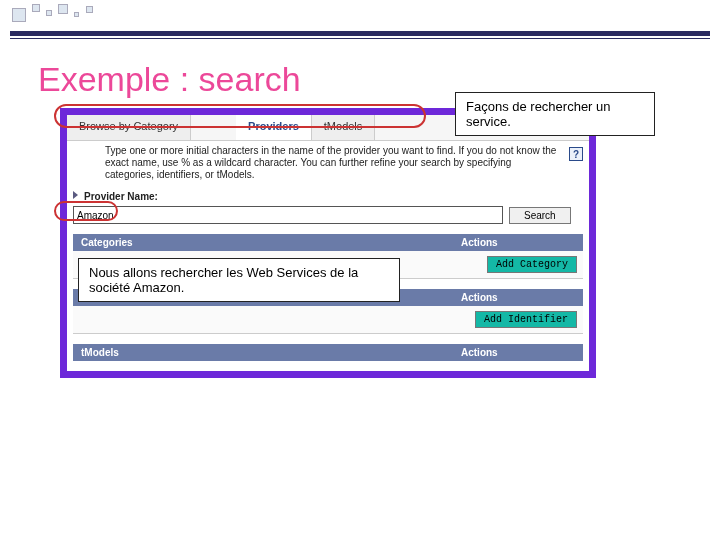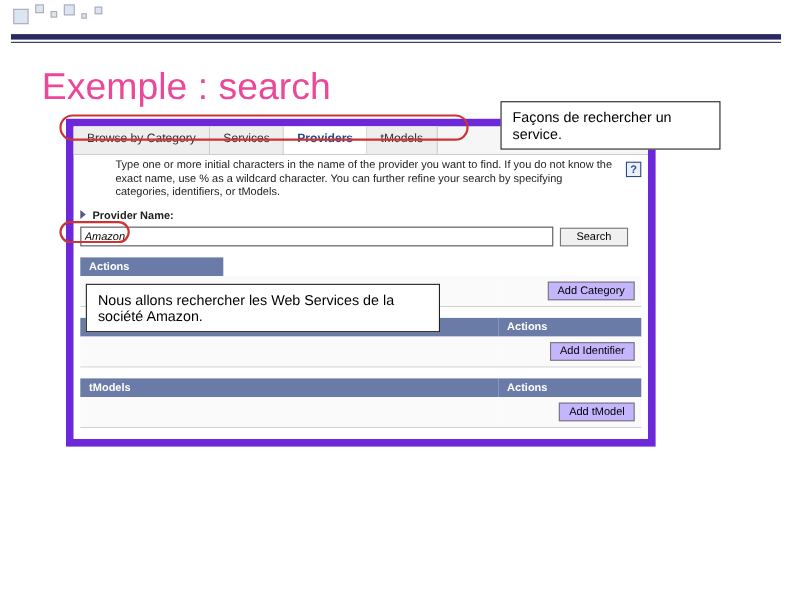--- a/index.html
+++ b/index.html
@@ -79,20 +79,21 @@
     font-size: 11px;
     color: #333;
     border-right: 1px solid #ccc;
     cursor: pointer;
     background: #eee;
   }
   .tab.active {
     background: #fff;
     color: #2a4a8a;
     font-weight: bold;
+    margin-left: 45px;
   }
   .body-area {
     background: #fff;
     padding: 4px 6px 10px 6px;
   }
   .instr-row {
     display: flex;
     align-items: flex-start;
     gap: 8px;
   }
@@ -137,21 +138,20 @@
     gap: 6px;
     margin-top: 4px;
   }
   .text-input {
     width: 430px;
     height: 18px;
     font-size: 10px;
     padding: 1px 3px;
     border: 1px solid #555;
     background: #fff;
-    font-style: italic;
   }
   .btn {
     font-size: 10px;
     padding: 2px 14px;
     background: #f0f0f0;
     border: 1px solid #777;
     cursor: pointer;
   }
   .section-bar {
     display: flex;
@@ -179,23 +179,24 @@
     width: 130px;
     display: flex;
     align-items: center;
     justify-content: flex-end;
     padding-right: 6px;
     background: #fafafa;
   }
   .section-body .right input {
     font-size: 10px;
     padding: 2px 8px;
-    background: #c4b5fd;
+    background: #14b8a6;
     border: 1px solid #777;
     cursor: pointer;
+    font-family: Liberation Mono, monospace;
   }
   .red-circle {
     position: absolute;
     border: 2px solid #c33;
     border-radius: 50%;
     background: transparent;
     z-index: 5;
     pointer-events: none;
   }
   .red-circle.tabs-circle {
@@ -228,41 +229,41 @@
 <div class="title">Exemple : search</div>
 
 <div class="callout top-right">Façons de rechercher un service.</div>
 
 <div class="red-circle tabs-circle"></div>
 <div class="red-circle input-circle"></div>
 
 <div class="panel">
   <div class="tabs">
     <div class="tab">Browse by Category</div>
-    <div class="tab">Services</div>
     <div class="tab active">Providers</div>
     <div class="tab">tModels</div>
   </div>
 
   <div class="body-area">
     <div class="instr-row">
       <div class="instr">Type one or more initial characters in the name of the provider you want to find. If you do not know the exact name, use % as a wildcard character. You can further refine your search by specifying categories, identifiers, or tModels.</div>
       <div class="help-icon">?</div>
     </div>
 
     <div class="field-row">
       <div class="triangle"></div>
       <div class="field-label">Provider Name:</div>
     </div>
     <div class="input-row">
       <input class="text-input" type="text" value="Amazon" style="">
       <input class="btn" type="button" value="Search" style="">
     </div>
 
     <div class="section-bar">
+      <div class="left">Categories</div>
       <div class="right">Actions</div>
     </div>
     <div class="section-body">
       <div class="left"></div>
       <div class="right">
           <input type="button" value="Add Category" style="">
         </div>
     </div>
 
     <div class="section-bar">
@@ -273,22 +274,16 @@
       <div class="left"></div>
       <div class="right">
           <input type="button" value="Add Identifier" style="">
         </div>
     </div>
 
     <div class="section-bar">
       <div class="left">tModels</div>
       <div class="right">Actions</div>
     </div>
-    <div class="section-body">
-      <div class="left"></div>
-      <div class="right">
-          <input type="button" value="Add tModel" style="">
-        </div>
-    </div>
   </div>
 </div>
 
 <div class="callout left-mid">Nous allons rechercher les Web Services de la société Amazon.</div>
 
 </body></html>

